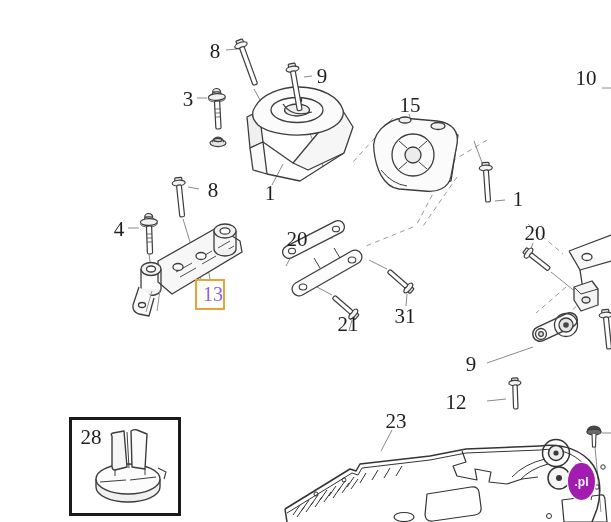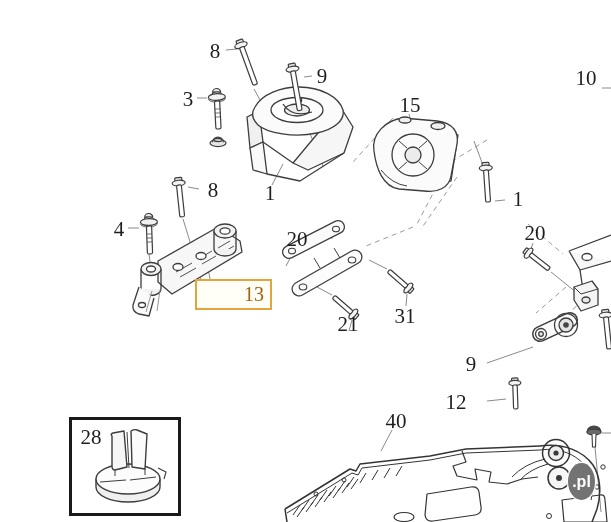--- a/index.html
+++ b/index.html
@@ -9,38 +9,38 @@
   }
   svg{position:absolute;left:0;top:0;z-index:1;}
   .part-label{
     position:absolute;transform:translate(-50%,-50%);
     font-size:21px;color:#1e1e1e;z-index:5;line-height:1;white-space:nowrap;
     font-family:"Liberation Serif", serif;
   }
   .highlight-box{
     position:absolute;left:195px;top:279px;width:26px;height:27px;
     border:2px solid #E3A43C;background:#FFFEF7;z-index:4;
-    display:flex;align-items:center;justify-content:flex-start;
-    font-size:20px;color:#a16207;font-family:"Liberation Serif", serif;padding-left:47px;
+    display:flex;align-items:center;justify-content:flex-end;
+    font-size:20px;color:#8b5cf6;font-family:"Liberation Serif", serif;
   }
   .inset-box{
     position:absolute;left:69px;top:417px;width:112px;height:99px;
     border:3px solid #1a1a1a;box-sizing:border-box;background:transparent;z-index:3;
   }
   .watermark-text{
     position:absolute;left:424px;top:474px;z-index:6;
     font-family:"Liberation Sans", sans-serif;font-weight:700;font-size:28px;
     letter-spacing:0.5px;color:rgba(148,148,148,0.58);
     text-shadow:0 0 2px rgba(255,255,255,0.9), 0 0 4px rgba(255,255,255,0.7);
   }
   .watermark-badge{
     position:absolute;left:568px;top:463px;width:27px;height:37px;border-radius:50%;
-    background:#737373;color:#ffffff;z-index:7;
+    background:#a21caf;color:#ffffff;z-index:7;
     display:flex;align-items:center;justify-content:center;
-    font-family:"Liberation Sans", sans-serif;font-weight:700;font-size:16px;
+    font-family:"Liberation Sans", sans-serif;font-weight:700;font-size:12px;
     box-shadow:0 0 0 1.5px rgba(255,255,255,0.85);
   }
 </style>
 </head>
 <body>
 
 <div class="canvas">
 
 <svg width="611" height="522" viewBox="0 0 611 522">
   <defs>
@@ -276,21 +276,21 @@
   <span class="part-label" style="left:119px;top:229px">4</span>
   <span class="part-label" style="left:410px;top:105px">15</span>
   <span class="part-label" style="left:586px;top:78px">10</span>
   <span class="part-label" style="left:518px;top:199px">1</span>
   <span class="part-label" style="left:535px;top:233px">20</span>
   <span class="part-label" style="left:297px;top:239px">20</span>
   <span class="part-label" style="left:348px;top:324px">21</span>
   <span class="part-label" style="left:405px;top:316px">31</span>
   <span class="part-label" style="left:471px;top:364px">9</span>
   <span class="part-label" style="left:456px;top:402px">12</span>
-  <span class="part-label" style="left:396px;top:421px">40</span>
+  <span class="part-label" style="left:396px;top:421px">23</span>
   <span class="part-label" style="left:91px;top:437px">28</span>
 
   <div class="highlight-box">
     <span>13</span>
   </div>
 
   <div class="inset-box"></div>
 
   <div class="watermark-badge">.pl</div>
 

